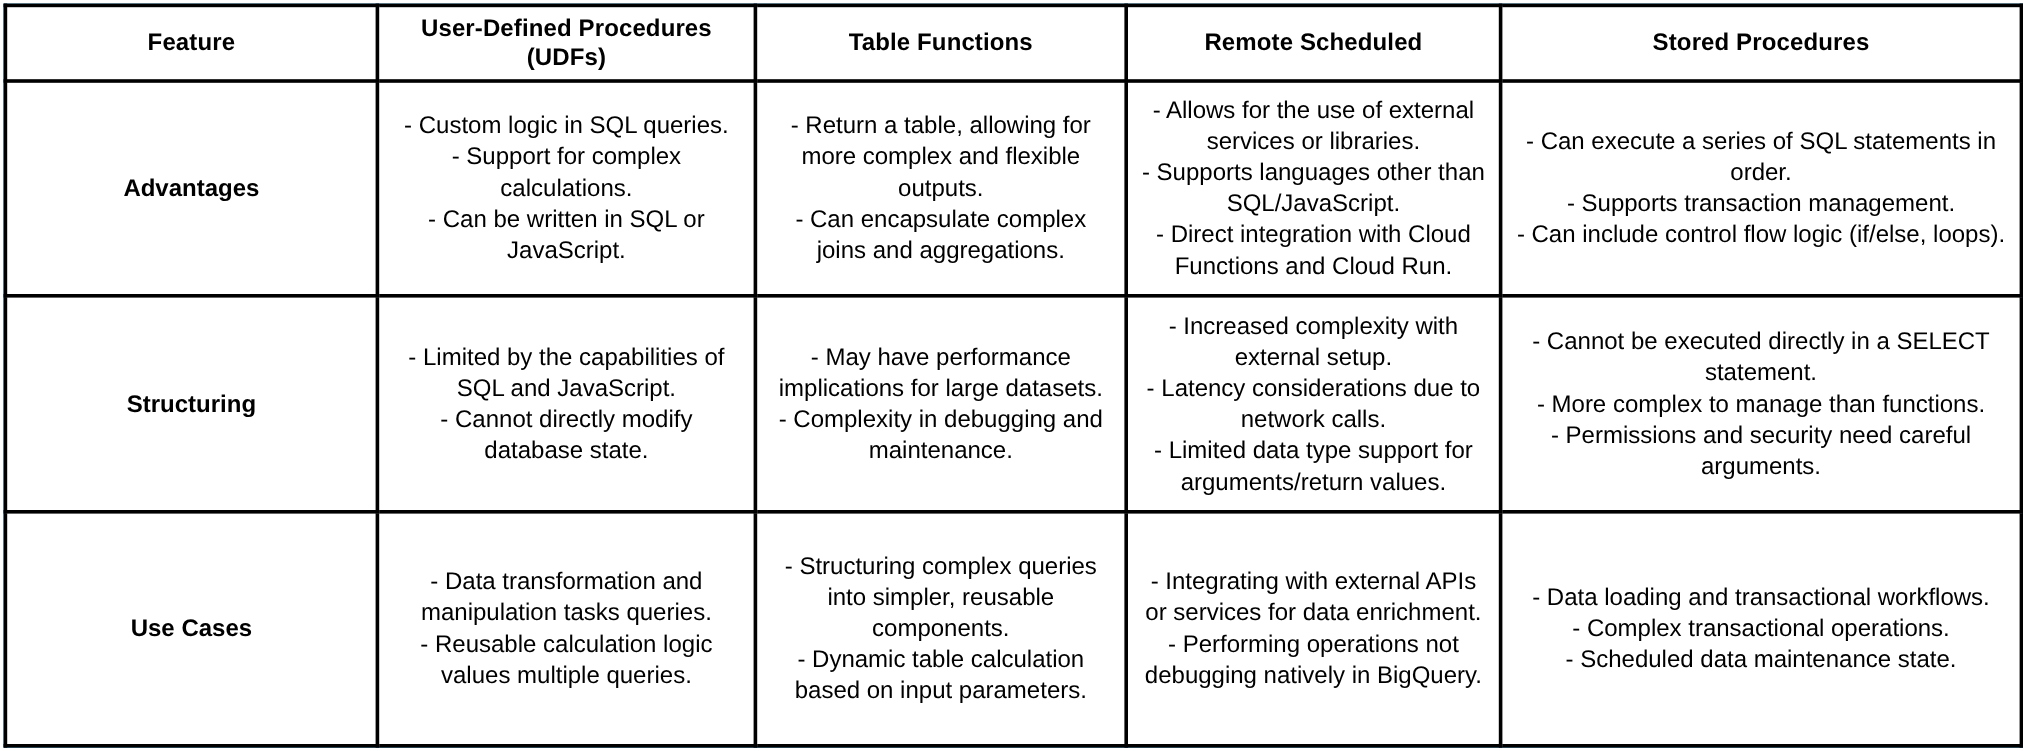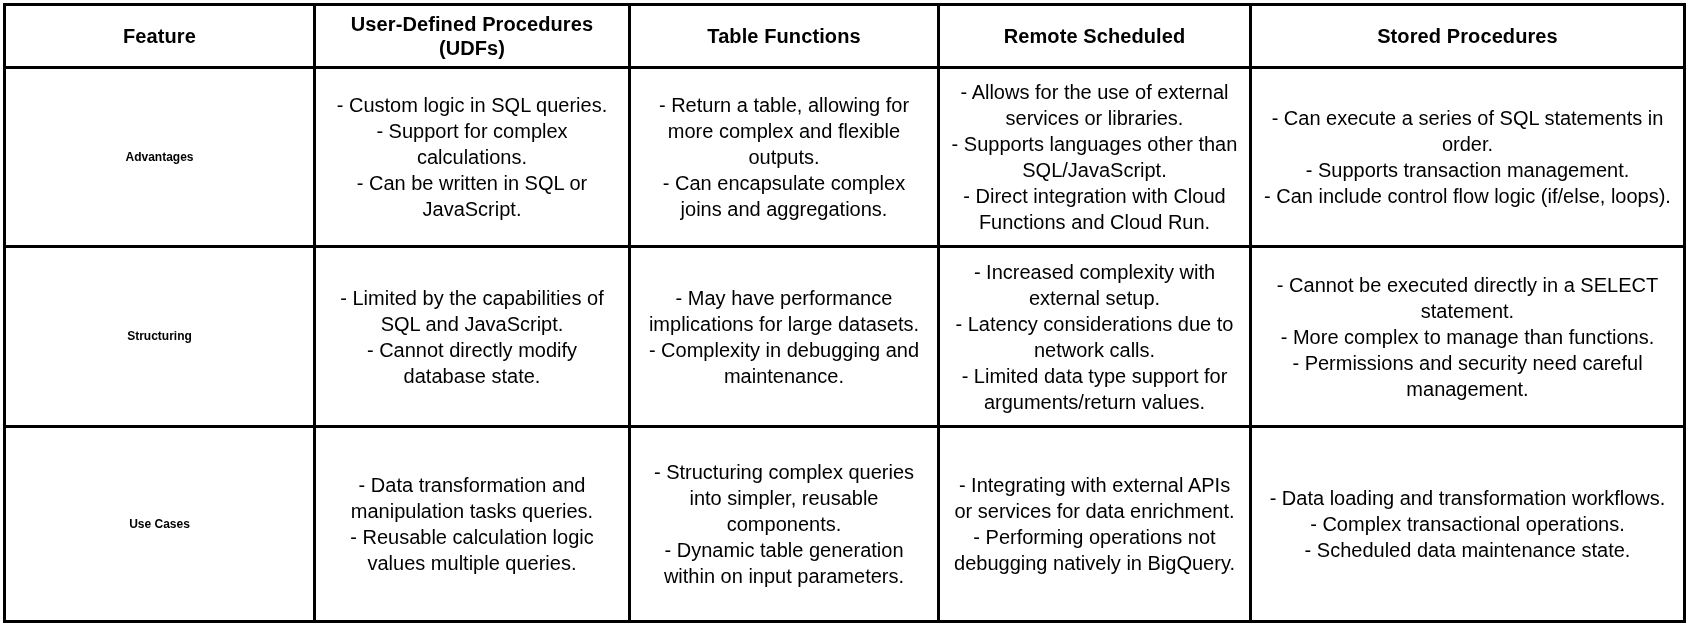--- a/index.html
+++ b/index.html
@@ -47,21 +47,21 @@
   tbody tr:last-child { height: 186px; }
 
   th.col-head {
     font-weight: bold;
     font-size: 20px;
     line-height: 1.2;
     letter-spacing: 0.1px;
   }
   th.row-head {
     font-weight: bold;
-    font-size: 12px;
+    font-size: 20px;
     line-height: 1.2;
   }
   td.cell {
     font-weight: normal;
     font-size: 20px;
     line-height: 1.30;
   }
   td.cell .lines {
     display: block;
   }
@@ -140,47 +140,47 @@
           <span class="lines">
             <span class="line">- Increased complexity with external setup.</span>
             <span class="line">- Latency considerations due to network calls.</span>
             <span class="line">- Limited data type support for arguments/return values.</span>
           </span>
         </td>
         <td class="cell">
           <span class="lines">
             <span class="line">- Cannot be executed directly in a SELECT statement.</span>
             <span class="line">- More complex to manage than functions.</span>
-            <span class="line">- Permissions and security need careful management.</span>
+            <span class="line">- Permissions and security need careful arguments.</span>
           </span>
         </td>
       </tr>
       <tr>
         <th class="row-head">Use Cases</th>
         <td class="cell">
           <span class="lines">
             <span class="line">- Data transformation and manipulation tasks queries.</span>
             <span class="line">- Reusable calculation logic values multiple queries.</span>
           </span>
         </td>
         <td class="cell">
           <span class="lines">
             <span class="line">- Structuring complex queries into simpler, reusable components.</span>
-            <span class="line">- Dynamic table generation within on input parameters.</span>
+            <span class="line">- Dynamic table calculation based on input parameters.</span>
           </span>
         </td>
         <td class="cell">
           <span class="lines">
             <span class="line">- Integrating with external APIs or services for data enrichment.</span>
             <span class="line">- Performing operations not debugging natively in BigQuery.</span>
           </span>
         </td>
         <td class="cell">
           <span class="lines">
-            <span class="line">- Data loading and transformation workflows.</span>
+            <span class="line">- Data loading and transactional workflows.</span>
             <span class="line">- Complex transactional operations.</span>
             <span class="line">- Scheduled data maintenance state.</span>
           </span>
         </td>
       </tr>
     </tbody>
   </table>
 </div>
 
 </body></html>

